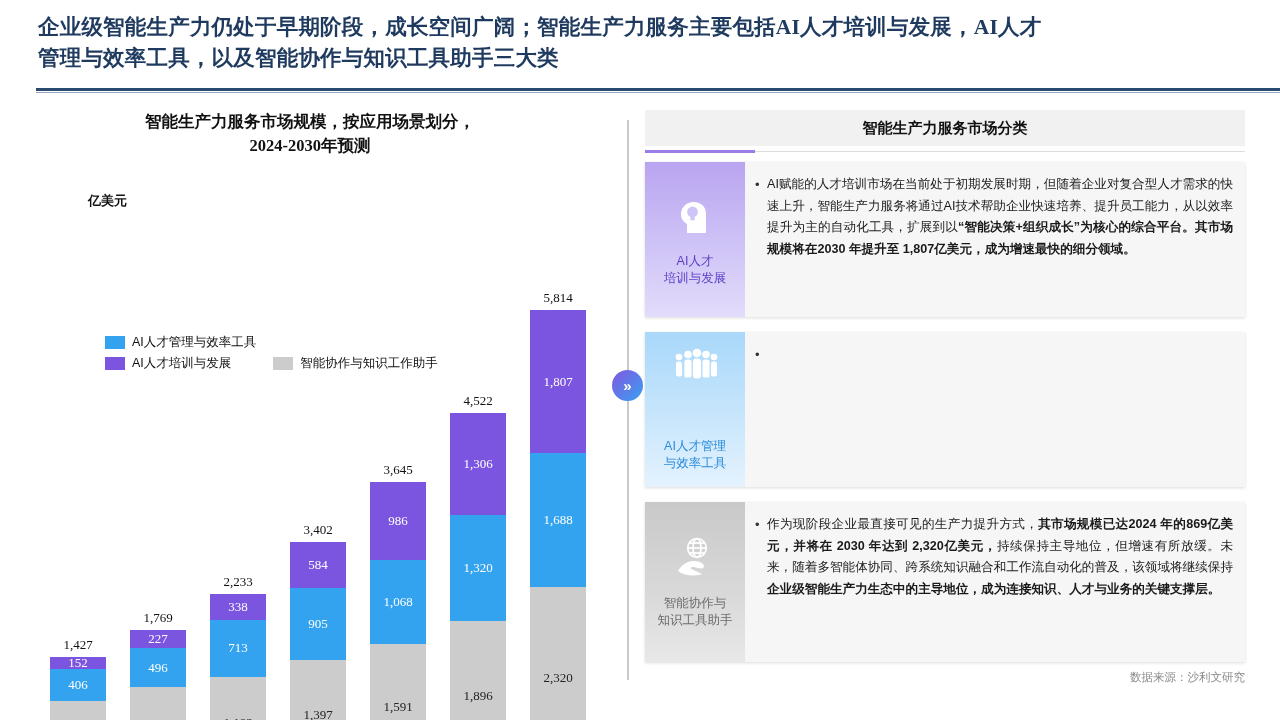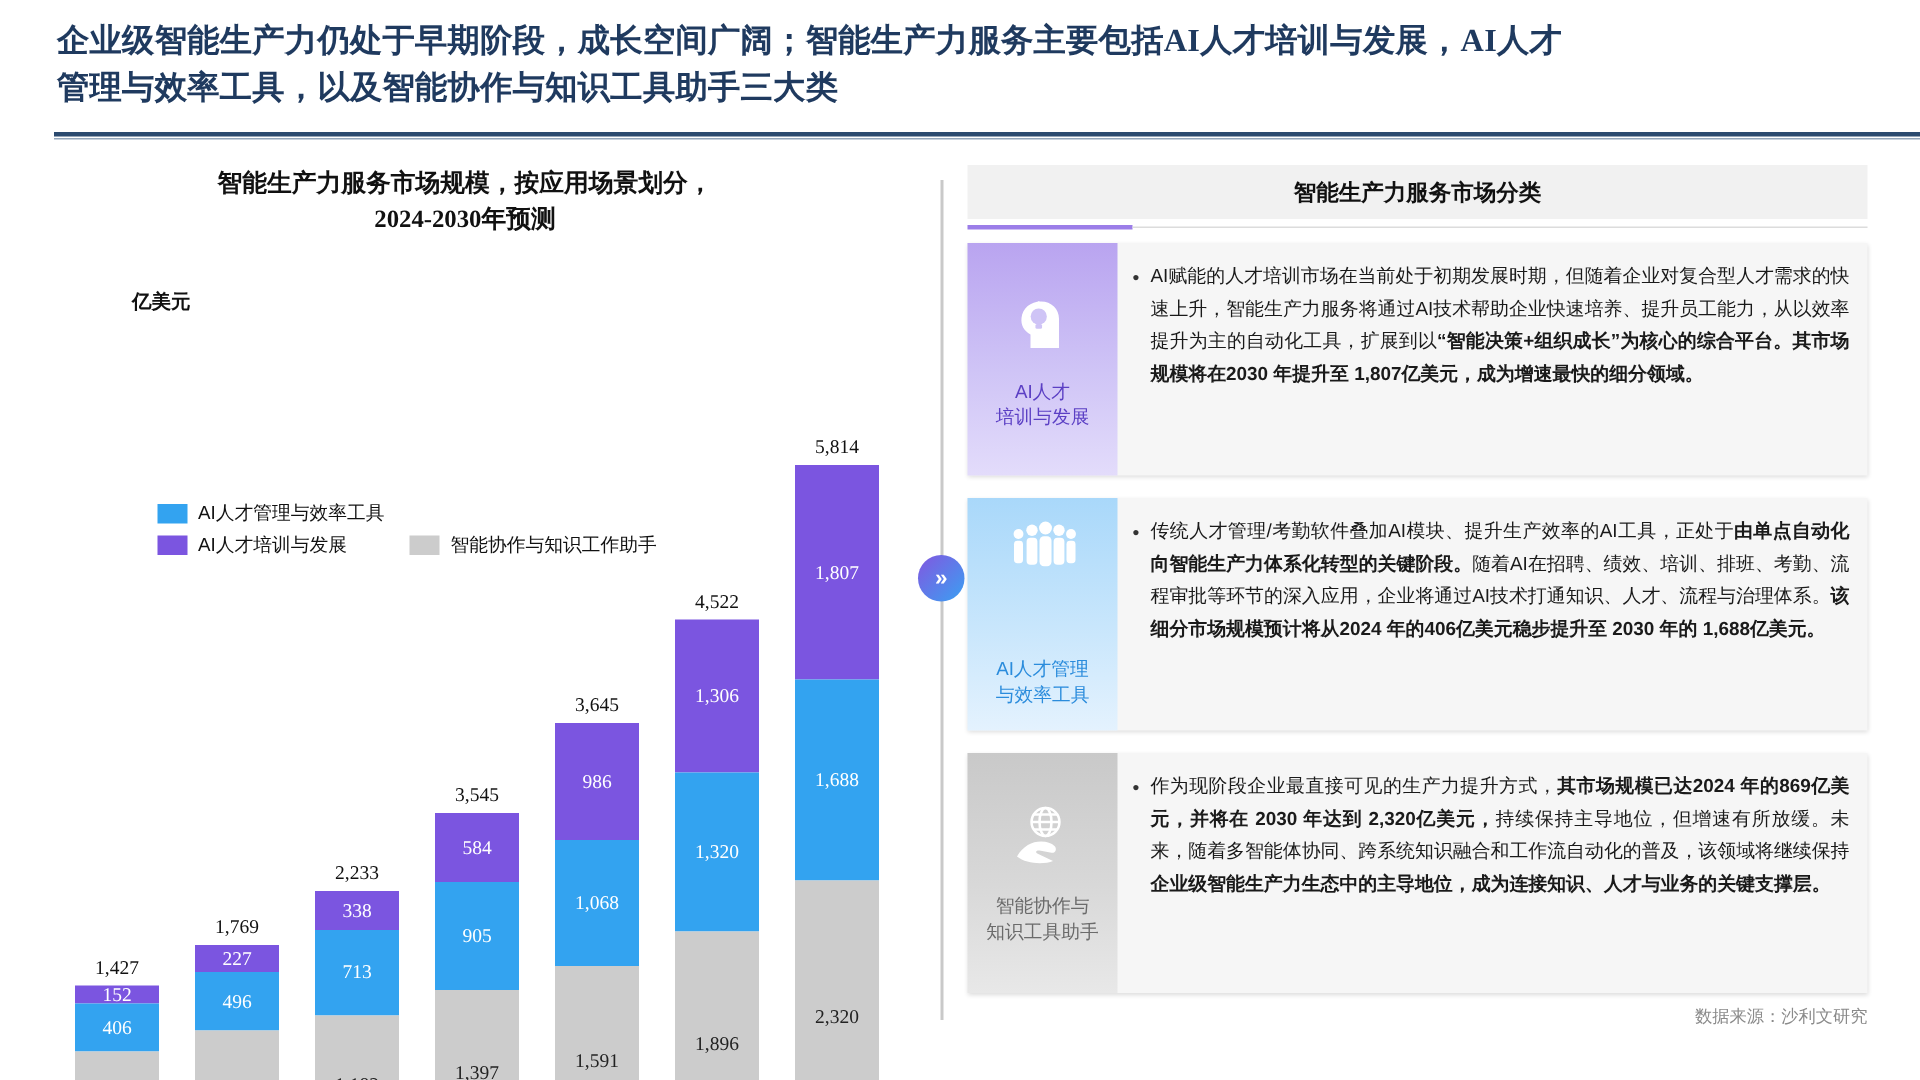--- a/index.html
+++ b/index.html
@@ -178,21 +178,21 @@
         <div class="seg blue" style="height: 39.2px;">496</div>
         <div class="seg gray" style="height: 82.6677px;">1,046</div>
       </div>
       <div class="bar-group" style="left: 172px; height: 176.479px; top: 313.521px;">
         <div class="bar-total">2,233</div>
         <div class="seg purple" style="height: 26.7129px;">338</div>
         <div class="seg blue" style="height: 56.35px;">713</div>
         <div class="seg gray" style="height: 93.4161px;">1,182</div>
       </div>
       <div class="bar-group" style="left: 252px; height: 228.087px; top: 261.913px;">
-        <div class="bar-total">3,545</div>
+        <div class="bar-total">3,402</div>
         <div class="seg purple" style="height: 46.1548px;">584</div>
         <div class="seg blue" style="height: 71.5242px;">905</div>
         <div class="seg gray" style="height: 110.408px;">1,397</div>
       </div>
       <div class="bar-group" style="left: 332px; height: 288.073px; top: 201.927px;">
         <div class="bar-total">3,645</div>
         <div class="seg purple" style="height: 77.9258px;">986</div>
         <div class="seg blue" style="height: 84.4065px;">1,068</div>
         <div class="seg gray" style="height: 125.74px;">1,591</div>
       </div>
@@ -262,23 +262,20 @@
           </g>
         </svg>
       </span>
       <span class="tile-label lb-blue">
         <span>AI人才管理</span><br>
         <span>与效率工具</span>
       </span>
     </div>
     <div class="card-body">
       <span class="bullet">•</span>
-      <div class="card-text">
-        <span>传统人才管理/考勤软件叠加AI模块、提升生产效率的AI工具，正处于</span><b>由单点自动化向智能生产力体系化转型的关键阶段。</b><span>随着AI在招聘、绩效、培训、排班、考勤、流程审批等环节的深入应用，企业将通过AI技术打通知识、人才、流程与治理体系。</span><b>该细分市场规模预计将从2024 年的406亿美元稳步提升至 2030 年的 1,688亿美元。</b>
-      </div>
     </div>
   </div>
 
   <div class="card" style="top:392px;height:160px;">
     <div class="card-tile tile-gray">
       <span class="tile-icon">
         <svg width="46" height="44" viewBox="0 0 46 44">
           <g fill="none" stroke="#ffffff" stroke-width="1.7">
             <circle cx="25" cy="13" r="9.3"></circle>
             <ellipse cx="25" cy="13" rx="4" ry="9.3"></ellipse>

